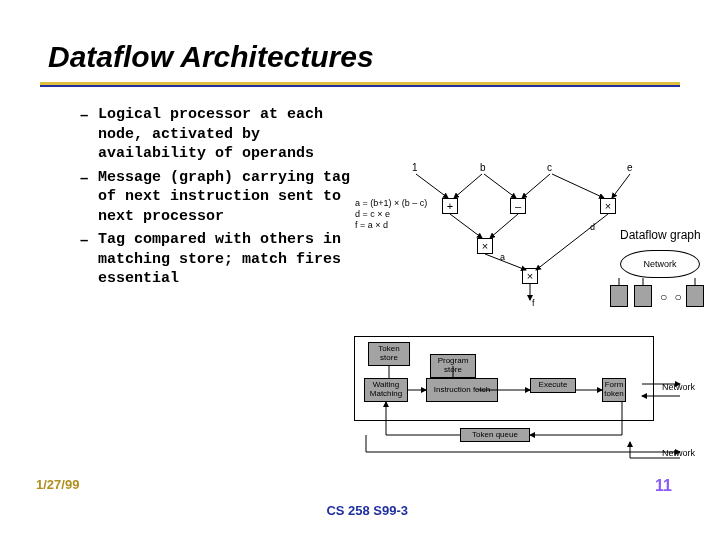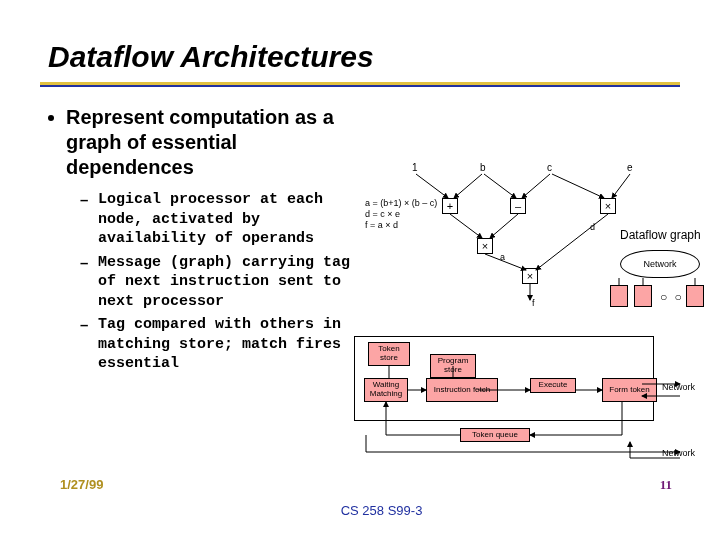--- a/index.html
+++ b/index.html
@@ -78,21 +78,21 @@
     font-family: Liberation Mono, monospace;
   }
   .right {
     position: absolute;
     left: 350px;
     top: 150px;
     width: 355px;
   }
   .eqs {
     position: absolute;
-    left: 15px;
+    left: 5px;
     top: 48px;
     font-size: 9px;
     line-height: 1.2;
   }
   .graph {
     position: absolute;
     left: 52px;
     top: 0;
     width: 300px;
     height: 175px;
@@ -137,51 +137,50 @@
   }
   .inner-box {
     position: absolute;
     border: 1px solid #000;
     font-size: 8px;
     text-align: center;
     display: flex;
     align-items: center;
     justify-content: center;
     line-height: 1.1;
-    background: #fca5a5;
+    background: #a3a3a3;
   }
   .netlabel {
     position: absolute;
     font-size: 9px;
   }
   .footer {
     position: absolute;
     bottom: 22px;
     left: 0;
     width: 100%;
     display: flex;
     justify-content: space-between;
-    padding: 0 48px 0 60px;
+    padding: 0 48px 0 36px;
   }
   .footer-left {
     font-size: 13px;
     font-weight: bold;
     color: #b09020;
   }
   .footer-center {
     font-size: 13px;
-    font-weight: normal;
+    font-weight: bold;
     color: #2030a0;
     margin-top: 26px;
   }
   .footer-right {
-    font-size: 13px;
-    font-weight: bold;
-    color: #701a75;
-    font-family: Liberation Serif, serif;
+    font-size: 16px;
+    font-weight: bold;
+    color: #8b5cf6;
   }
   .netcloud {
     position: absolute;
     border: 1px solid #000;
     border-radius: 50% / 60%;
     font-size: 9px;
     display: flex;
     align-items: center;
     justify-content: center;
     background: #fff;
@@ -192,24 +191,20 @@
 <body>
 
 <div class="title-bar">
   <div class="title">Dataflow Architectures</div>
 </div>
 <div class="rule-yellow"></div>
 <div class="rule-blue"></div>
 
 <div class="content">
   <div class="left">
-    <div class="main-bullet">
-      <div class="dot"></div>
-      <div class="main-bullet-text">Represent computation as a graph of essential dependences</div>
-    </div>
     <div class="sub-list">
       <div class="sub-item">
         <div class="dash">–</div>
         <div class="sub-item-text">Logical processor at each node, activated by availability of operands</div>
       </div>
       <div class="sub-item">
         <div class="dash">–</div>
         <div class="sub-item-text">Message (graph) carrying tag of next instruction sent to next processor</div>
       </div>
       <div class="sub-item">
@@ -282,21 +277,21 @@
   <div class="outer-box"></div>
   <div class="inner-box" style="left:18px; top:10px; width:42px; height:24px">Token
 store</div>
   <div class="inner-box" style="left:80px; top:22px; width:46px; height:24px">Program
 store</div>
   <div class="inner-box" style="left:14px; top:46px; width:44px; height:24px">Waiting
 Matching</div>
   <div class="inner-box" style="left:76px; top:46px; width:72px; height:24px">Instruction
 fetch</div>
   <div class="inner-box" style="left:180px; top:46px; width:46px; height:15px">Execute</div>
-  <div class="inner-box" style="left:252px; top:46px; width:55px; height:24px">Form
+  <div class="inner-box" style="left:252px; top:46px; width:24px; height:24px">Form
 token</div>
   <div class="inner-box" style="left:110px; top:96px; width:70px; height:14px">Token queue</div>
   <svg class="arrows" width="360" height="130">
     <defs>
         <marker id="ah2" markerWidth="6" markerHeight="6" refX="5" refY="3" orient="auto">
           <path d="M0,0 L6,3 L0,6 Z" fill="#000"></path>
         </marker>
       </defs>
     <line x1="39" y1="34" x2="39" y2="46" stroke="#000"></line>
     <line x1="103" y1="34" x2="103" y2="46" stroke="#000"></line>

